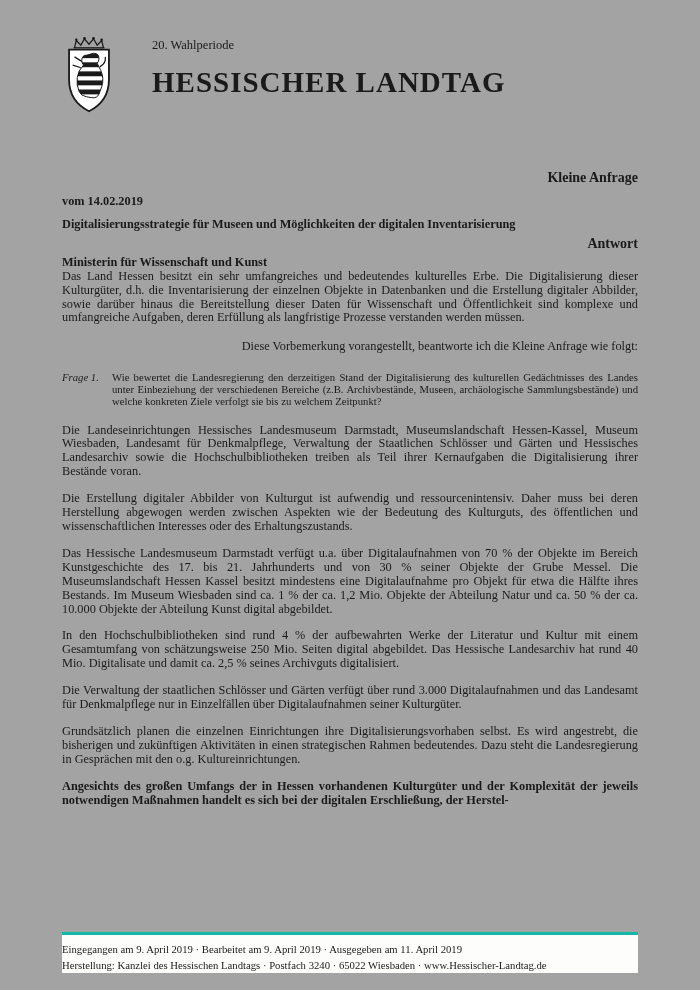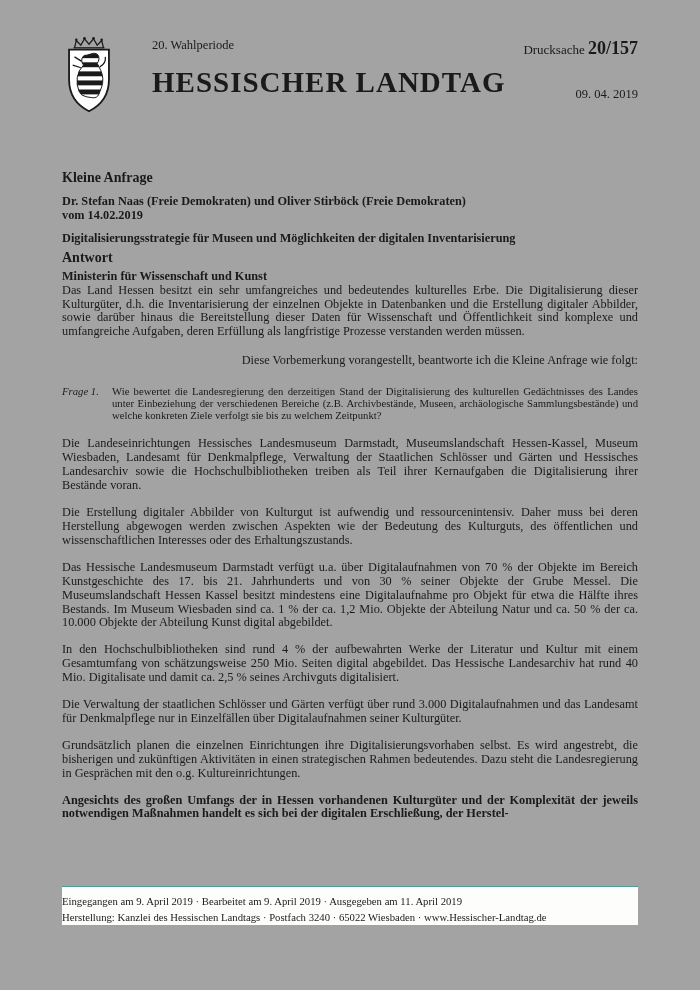--- a/index.html
+++ b/index.html
@@ -37,21 +37,21 @@
   .drucksache-number { font-size: 18px; font-weight: bold; }
   .doc-date { font-size: 12.5px; margin-top: 28px; }
 
   
   .doc-body {
     margin: 52px 62px 0 62px;
     font-size: 12.3px;
     line-height: 13.9px;
   }
   .intro-line { font-weight: bold; text-align: left; }
-  .line-lg { font-size: 14px; line-height: 16px; }
+  .line-lg { font-size: 14px; line-height: 16px; text-align: right; }
   .mb-sm { margin-bottom: 4px; }
   .mb-md { margin-bottom: 9px; }
   .vorbemerkung-heading {
     font-weight: bold;
     margin-top: 38px;
   }
   .para {
     text-align: justify;
     margin-bottom: 13px;
     hyphens: auto;
@@ -65,23 +65,23 @@
     margin: 17px 0 16px 0;
   }
   .frage-label { flex: 0 0 50px; font-style: italic; }
   .frage-text { flex: 1 1 auto; text-align: justify; hyphens: auto; }
 
   
   .doc-footer {
     position: absolute;
     left: 62px;
     right: 62px;
-    top: 886px;
+    top: 932px;
     background: #fdfdfc;
-    border-top: 1px solid #14b8a6;
+    border-top: 3px solid #14b8a6;
     padding-top: 6px;
     font-size: 10.7px;
     line-height: 16px;
   }
 </style>
 </head>
 <body>
 
 <div class="page">
 
@@ -112,33 +112,25 @@
 
         <path d="M44,34 q7,-4 6,-11" fill="none" stroke="#1a1a1a" stroke-width="1.4"></path>
 
         <path d="M24,28 l-8,-5 M23,35 l-9,-3" fill="none" stroke="#1a1a1a" stroke-width="1.4"></path>
       </svg>
     </span>
     <div class="header-center">
       <div class="wahlperiode">20. Wahlperiode</div>
       <div class="landtag-title">HESSISCHER LANDTAG</div>
     </div>
-    <div class="header-right">
-      <div class="drucksache-line">
-        <span>Drucksache</span>
-        <span class="drucksache-number">20/157</span>
-      </div>
-      <div class="doc-date">09. 04. 2019</div>
-    </div>
   </header>
 
   <main class="doc-body">
 
     <p class="intro-line line-lg mb-md">Kleine Anfrage</p>
-    <p class="intro-line">Dr. Stefan Naas (Freie Demokraten) und Oliver Stirböck (Freie Demokraten)</p>
     <p class="intro-line mb-md">vom 14.02.2019</p>
     <p class="intro-line mb-sm">Digitalisierungsstrategie für Museen und Möglichkeiten der digitalen Inventarisierung</p>
     <p class="intro-line line-lg mb-sm">Antwort</p>
     <p class="intro-line">Ministerin für Wissenschaft und Kunst</p>
 
     <p class="para">Das Land Hessen besitzt ein sehr umfangreiches und bedeutendes kulturelles Erbe. Die Digitalisierung dieser Kulturgüter, d.h. die Inventarisierung der einzelnen Objekte in Datenbanken und die Erstellung digitaler Abbilder, sowie darüber hinaus die Bereitstellung dieser Daten für Wissenschaft und Öffentlichkeit sind komplexe und umfangreiche Aufgaben, deren Erfüllung als langfristige Prozesse verstanden werden müssen.</p>
 
     <p class="transition-line">Diese Vorbemerkung vorangestellt, beantworte ich die Kleine Anfrage wie folgt:</p>
 
     <div class="frage">

